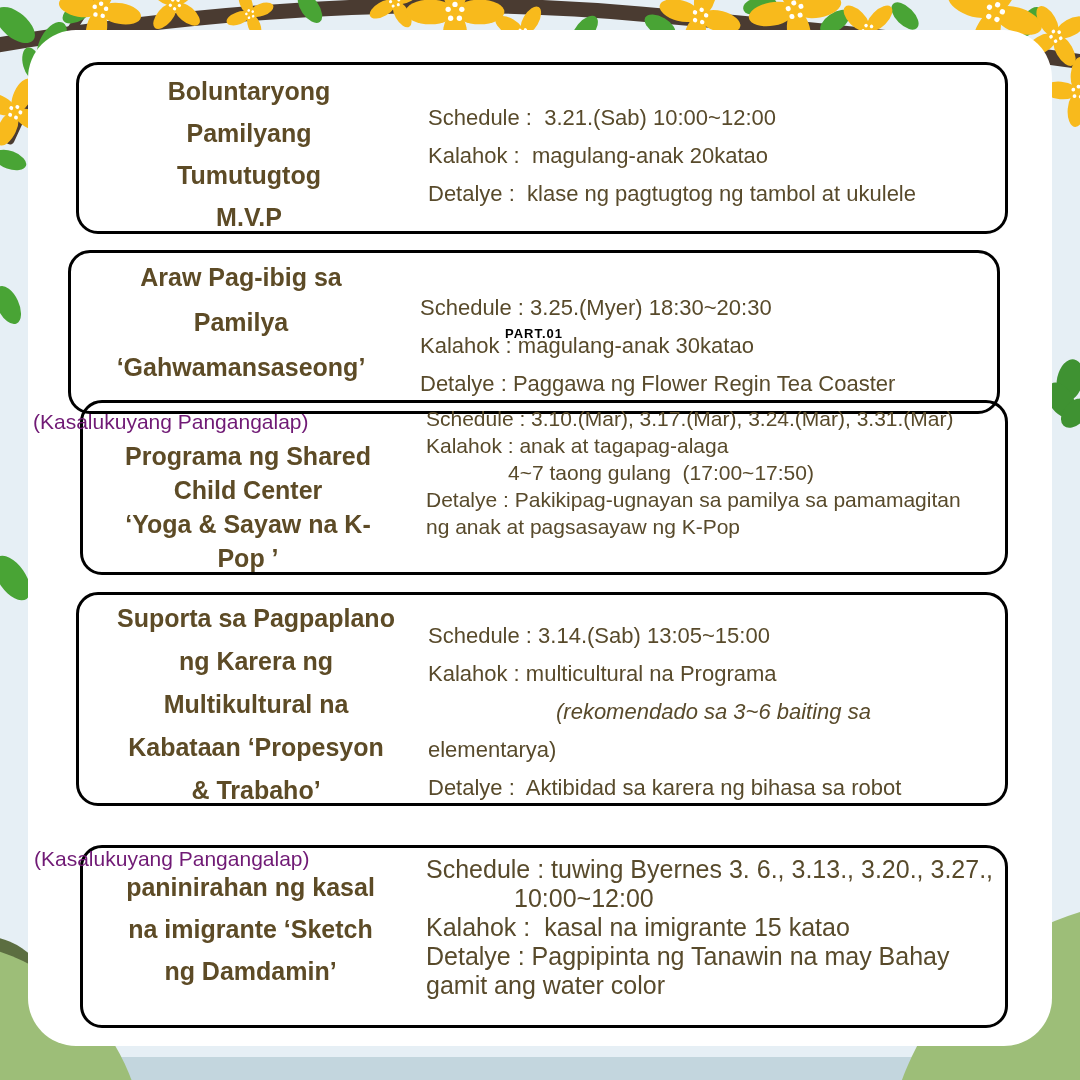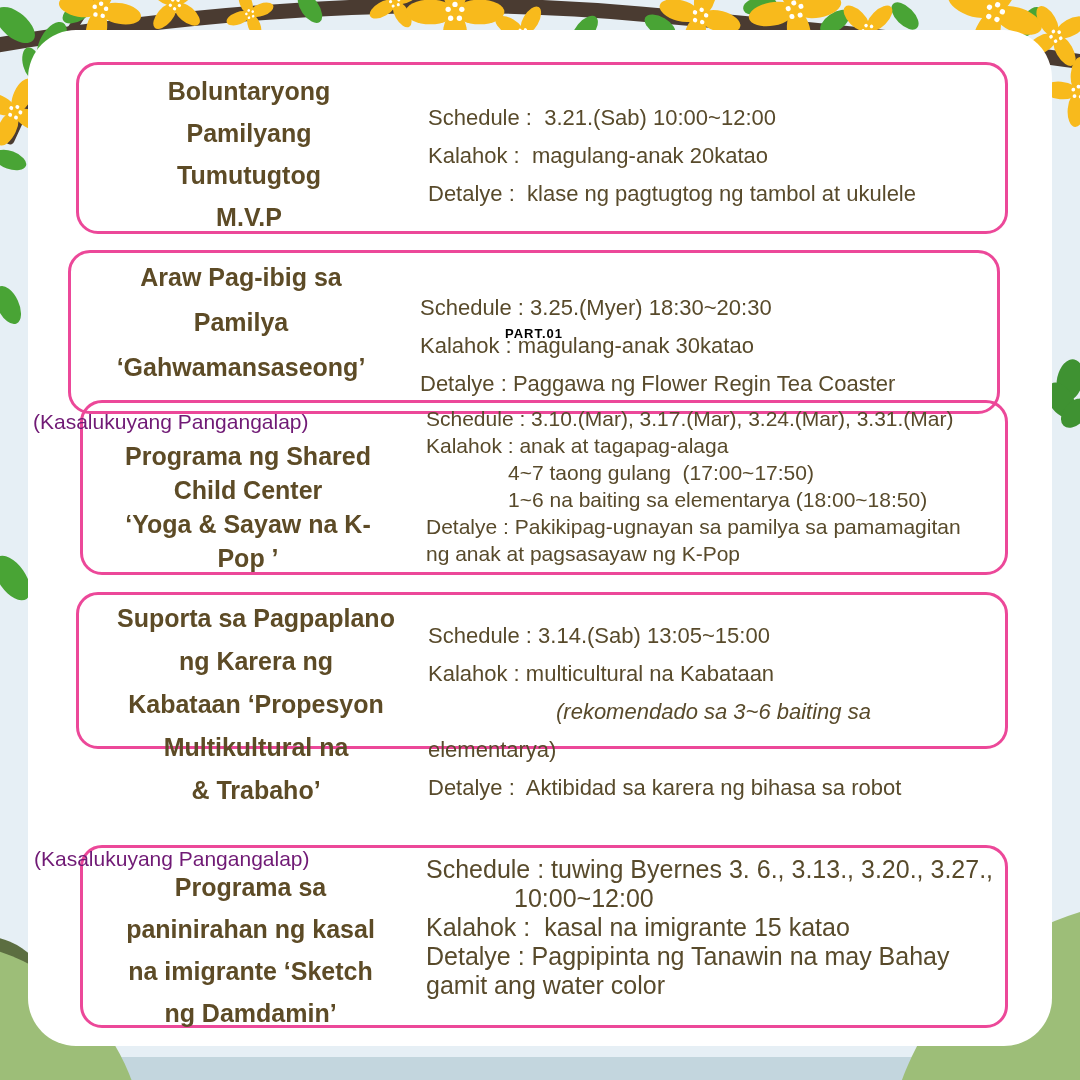--- a/index.html
+++ b/index.html
@@ -11,21 +11,21 @@
   .decor { position:absolute; left:0; top:0; z-index:0; }
   .panel {
     position:absolute; left:28px; top:30px; width:1024px; height:1016px;
     background:#ffffff; border-radius:48px; z-index:1;
   }
   .watermark {
     position:absolute; left:477px; top:296px; z-index:0;
     font-size:13px; font-weight:bold; letter-spacing:1px; color:#000000;
   }
   .card {
-    position:absolute; border:3px solid #ec4899; border-radius:22px;
+    position:absolute; border:3px solid #000000; border-radius:22px;
     background:transparent; z-index:1; box-sizing:border-box;
   }
   .card-title {
     position:absolute; text-align:center; font-weight:bold; color:#5d4b26;
   }
   .card-details { position:absolute; color:#584a2b; }
   .dline { white-space:pre; }
   .badge {
     position:absolute; color:#701a75; font-size:21px; white-space:pre; z-index:2;
     line-height:26px;
@@ -38,21 +38,21 @@
   .c2 { left:40px; top:220px; width:932px; height:164px; }
   .c2 .card-title { left:8px; top:2px; width:324px; font-size:25px; line-height:45px; }
   .c2 .card-details { left:349px; top:16px; font-size:22px; line-height:38px;margin-top:20px; }
   
   .c3 { left:52px; top:370px; width:928px; height:175px; }
   .c3 .badge { left:-50px; top:6px; }
   .c3 .card-title { left:20px; top:36px; width:290px; font-size:25px; line-height:34px; }
   .c3 .card-details { left:343px; top:2px; font-size:21px; line-height:27px; }
   .ind82 { padding-left:82px; }
   
-  .c4 { left:48px; top:562px; width:932px; height:157px; }
+  .c4 { left:48px; top:562px; width:932px; height:214px; }
   .c4 .card-title { left:12px; top:2px; width:330px; font-size:25px; line-height:43px; }
   .c4 .card-details { left:349px; top:22px; font-size:22px; line-height:38px; }
   .ind128 { padding-left:128px;font-style:italic; }
   
   .c5 { left:52px; top:815px; width:928px; height:183px; }
   .c5 .badge { left:-49px; top:-2px; }
   .c5 .card-title { left:20px; top:18px; width:295px; font-size:25px; line-height:42px; }
   .c5 .card-details { left:343px; top:7px; font-size:25px; line-height:29px; }
   .ind88 { padding-left:88px; }
 </style>
@@ -164,47 +164,45 @@
     <div class="card-title">
       <div class="tline">Programa ng Shared</div>
       <div class="tline">Child Center</div>
       <div class="tline">‘Yoga &amp; Sayaw na K-</div>
       <div class="tline">Pop ’</div>
     </div>
     <div class="card-details">
       <div class="dline">Schedule : 3.10.(Mar), 3.17.(Mar), 3.24.(Mar), 3.31.(Mar)</div>
       <div class="dline">Kalahok : anak at tagapag-alaga</div>
       <div class="dline ind82">4~7 taong gulang  (17:00~17:50)</div>
-      <div class="dline ind82">1~6 na baiting sa elementarya (18:00~18:50)</div>
       <div class="dline">Detalye : Pakikipag-ugnayan sa pamilya sa pamamagitan</div>
       <div class="dline">ng anak at pagsasayaw ng K-Pop</div>
     </div>
   </section>
 
   <section class="card c4">
     <div class="card-title">
       <div class="tline">Suporta sa Pagpaplano</div>
       <div class="tline">ng Karera ng</div>
+      <div class="tline">Multikultural na</div>
       <div class="tline">Kabataan ‘Propesyon</div>
-      <div class="tline">Multikultural na</div>
       <div class="tline">&amp; Trabaho’</div>
     </div>
     <div class="card-details">
       <div class="dline">Schedule : 3.14.(Sab) 13:05~15:00</div>
-      <div class="dline">Kalahok : multicultural na Kabataan</div>
+      <div class="dline">Kalahok : multicultural na Programa</div>
       <div class="dline ind128">(rekomendado sa 3~6 baiting sa</div>
       <div class="dline">elementarya)</div>
       <div class="dline">Detalye :  Aktibidad sa karera ng bihasa sa robot</div>
     </div>
   </section>
 
   <section class="card c5">
     <div class="badge">(Kasalukuyang Pangangalap)</div>
     <div class="card-title">
-      <div class="tline">Programa sa</div>
       <div class="tline">paninirahan ng kasal</div>
       <div class="tline">na imigrante ‘Sketch</div>
       <div class="tline">ng Damdamin’</div>
     </div>
     <div class="card-details">
       <div class="dline">Schedule : tuwing Byernes 3. 6., 3.13., 3.20., 3.27.,</div>
       <div class="dline ind88">10:00~12:00</div>
       <div class="dline">Kalahok :  kasal na imigrante 15 katao</div>
       <div class="dline">Detalye : Pagpipinta ng Tanawin na may Bahay</div>
       <div class="dline">gamit ang water color</div>

